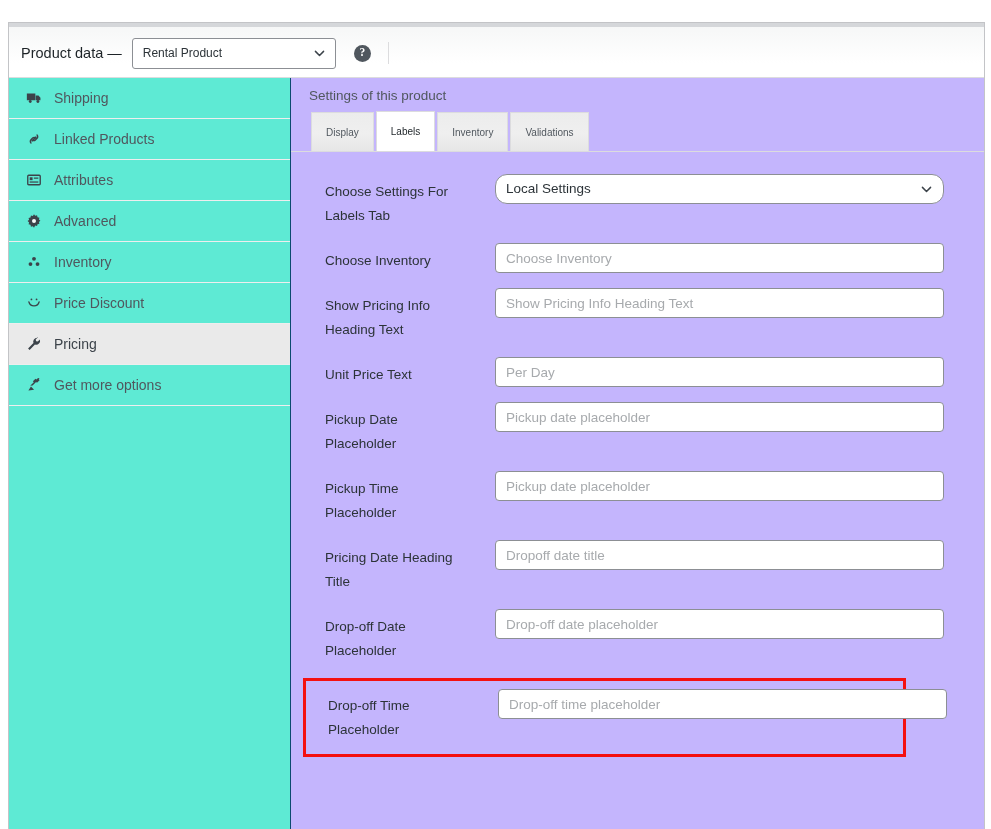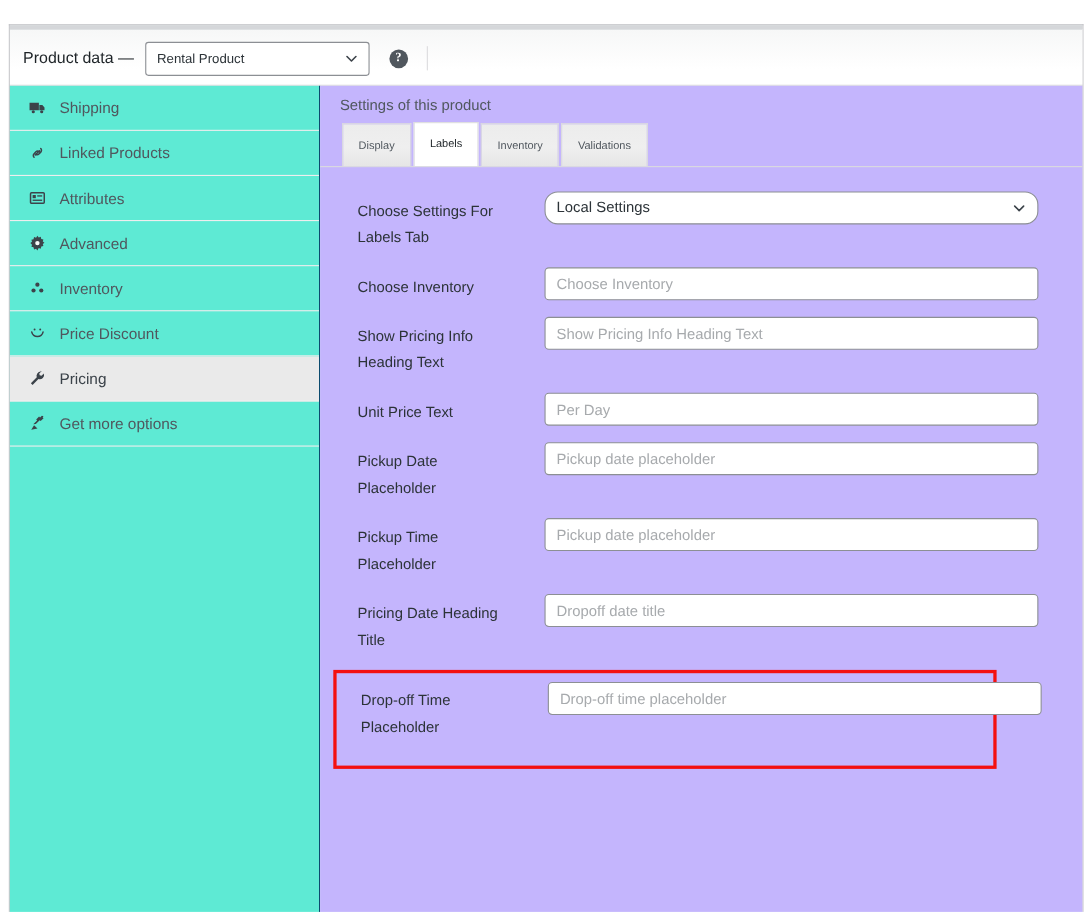--- a/index.html
+++ b/index.html
@@ -282,21 +282,21 @@
     width: 13px;
     height: 13px;
     pointer-events: none;
   }
   .sel-caret svg { display: block; }
 
   
   .field-row.highlighted {
     border: 3px solid #f41010;
     padding-top: 8px;
-    padding-bottom: 23px;
+    padding-bottom: 12px;
     margin-left: 12px;
     margin-top: 2px;
     margin-bottom: 7px;
     padding-left: 22px;
     width: 603px;
     box-sizing: border-box;
   }
   .field-row.highlighted .field-label { padding-top: 5px; }
 </style>
 </head>
@@ -441,20 +441,24 @@
               <div class="field-control"><input type="text" class="txt" placeholder="Pickup date placeholder" style=""></div>
             </div>
             <div class="field-row">
               <div class="field-label">Pickup Time Placeholder</div>
               <div class="field-control"><input type="text" class="txt" placeholder="Pickup date placeholder" style=""></div>
             </div>
             <div class="field-row">
               <div class="field-label">Pricing Date Heading Title</div>
               <div class="field-control"><input type="text" class="txt" placeholder="Dropoff date title" style=""></div>
             </div>
+            <div class="field-row">
+              <div class="field-label">Drop-off Date Placeholder</div>
+              <div class="field-control"><input type="text" class="txt" placeholder="Drop-off date placeholder" style=""></div>
+            </div>
             <div class="field-row highlighted">
               <div class="field-label">Drop-off Time Placeholder</div>
               <div class="field-control"><input type="text" class="txt" placeholder="Drop-off time placeholder" style=""></div>
             </div>
           </div>
       </div>
 
     </div>
   </div>
 </div>

